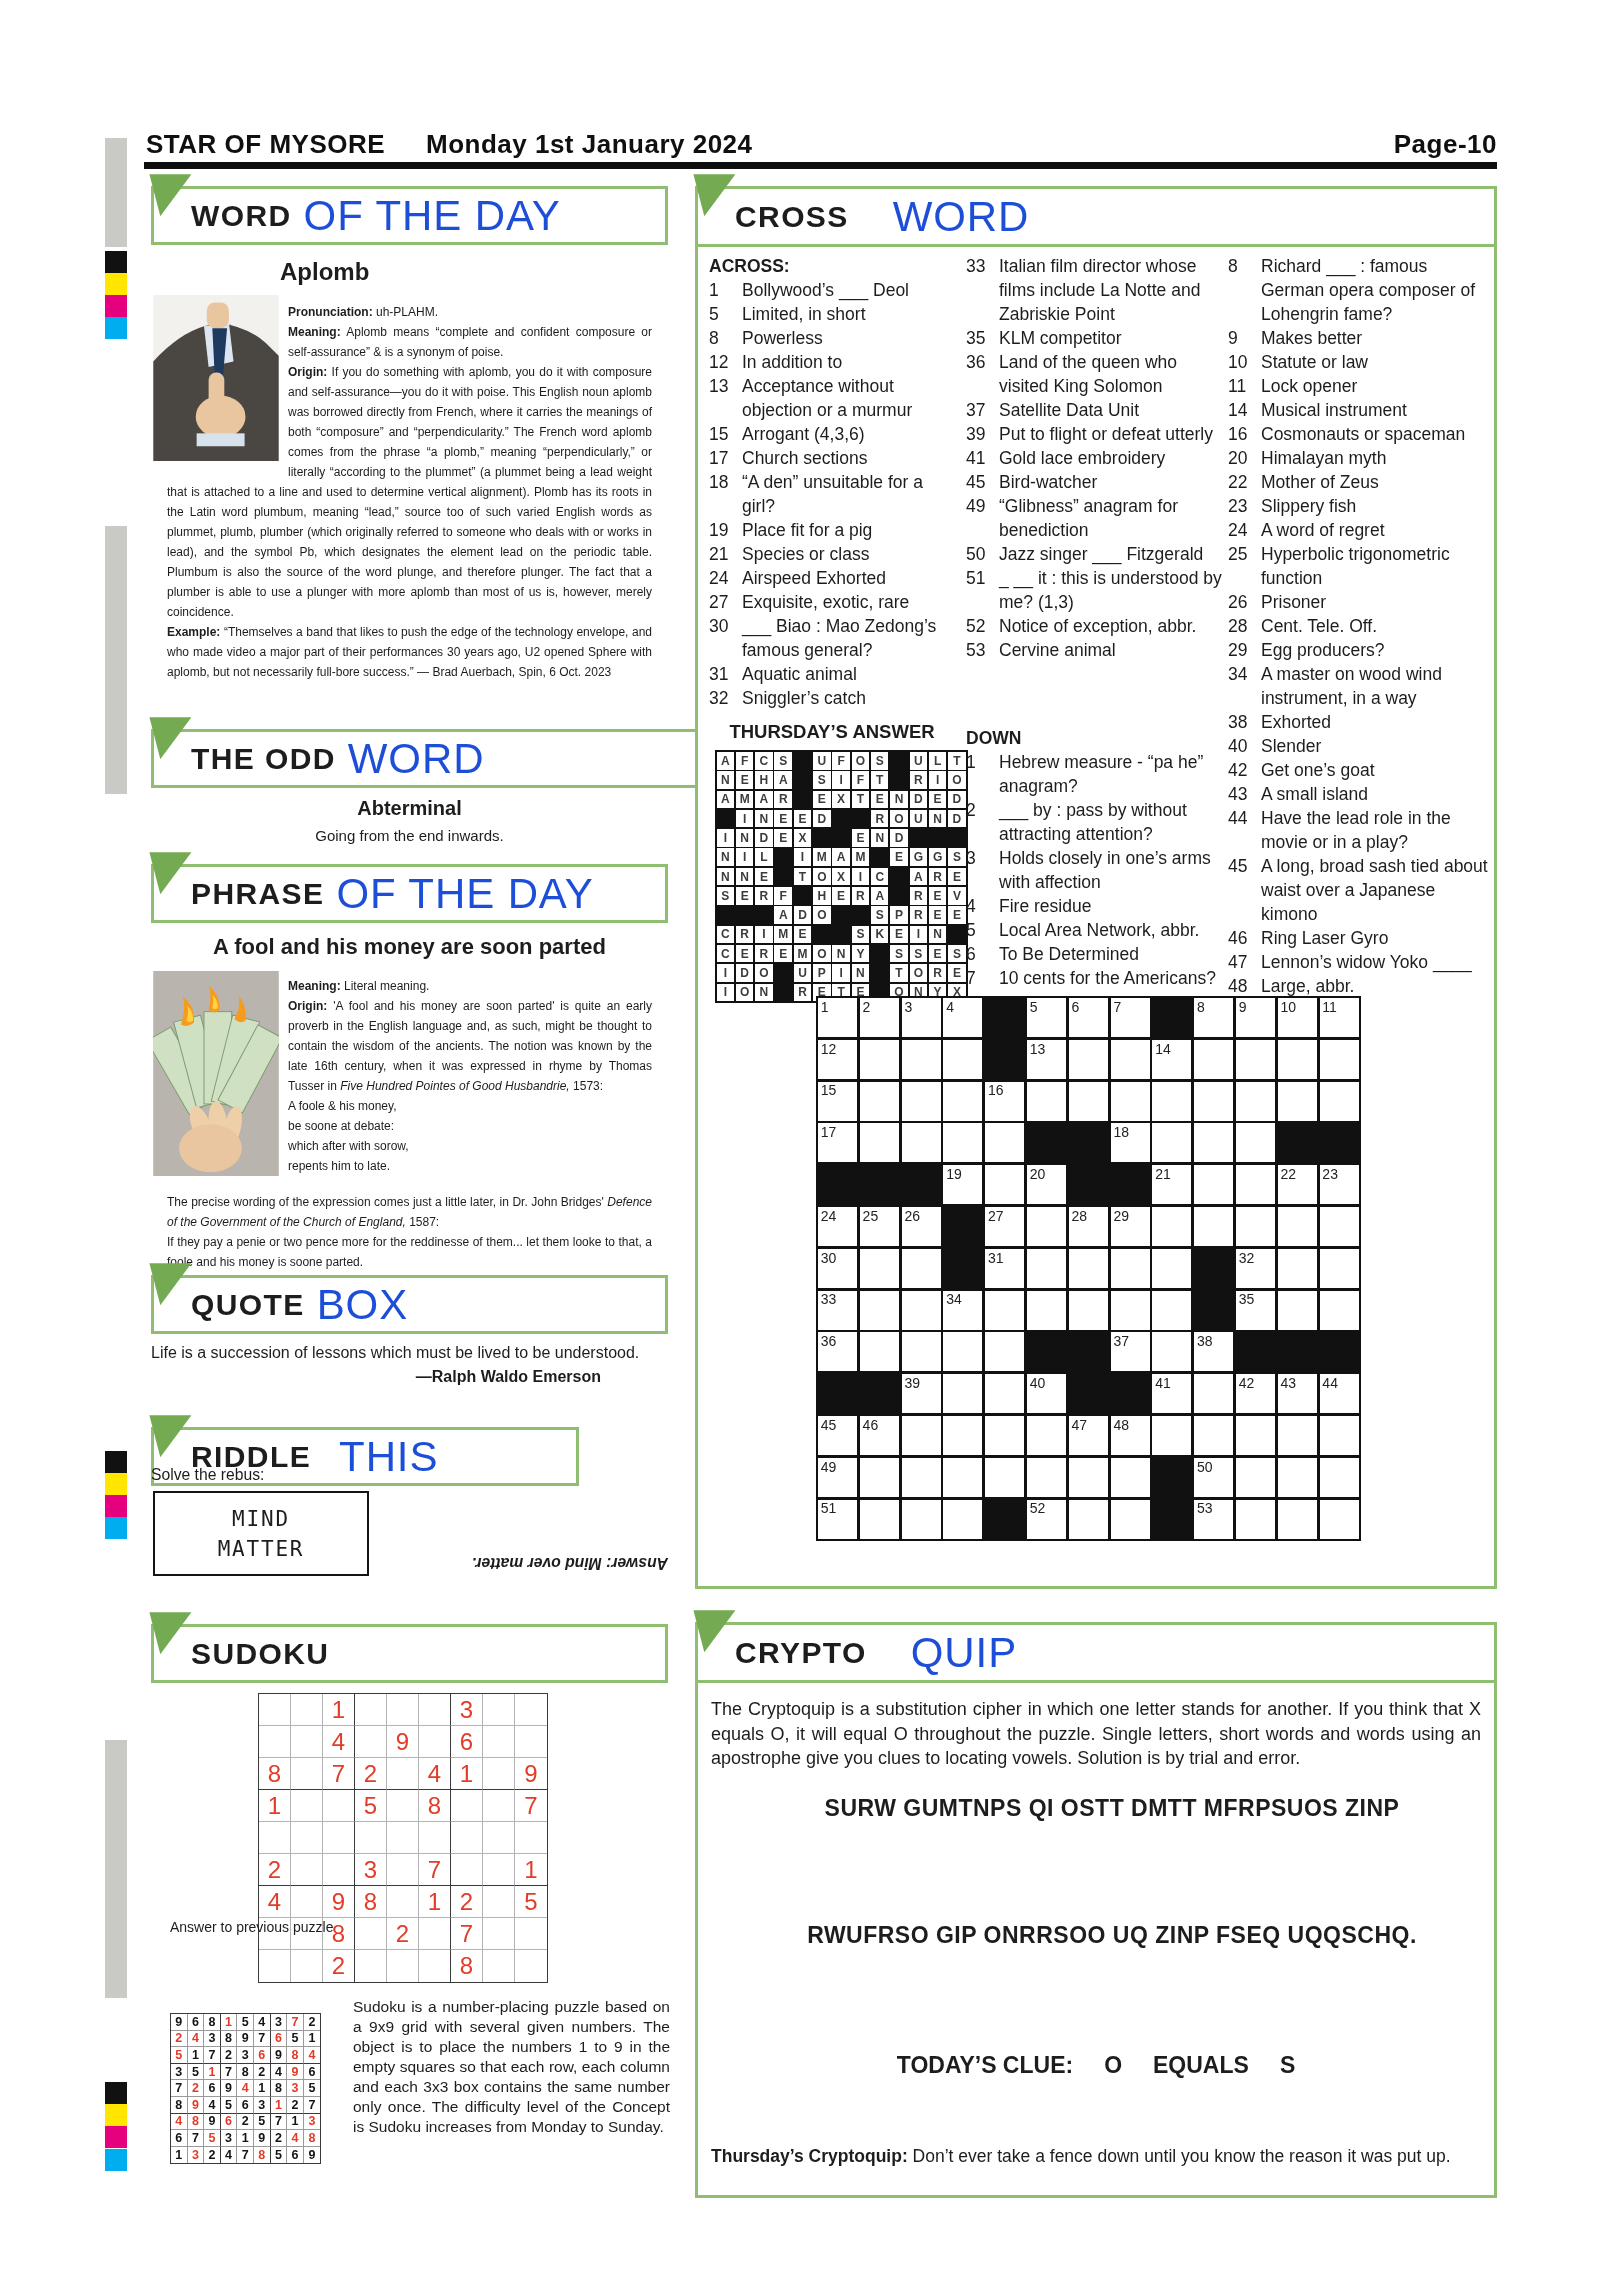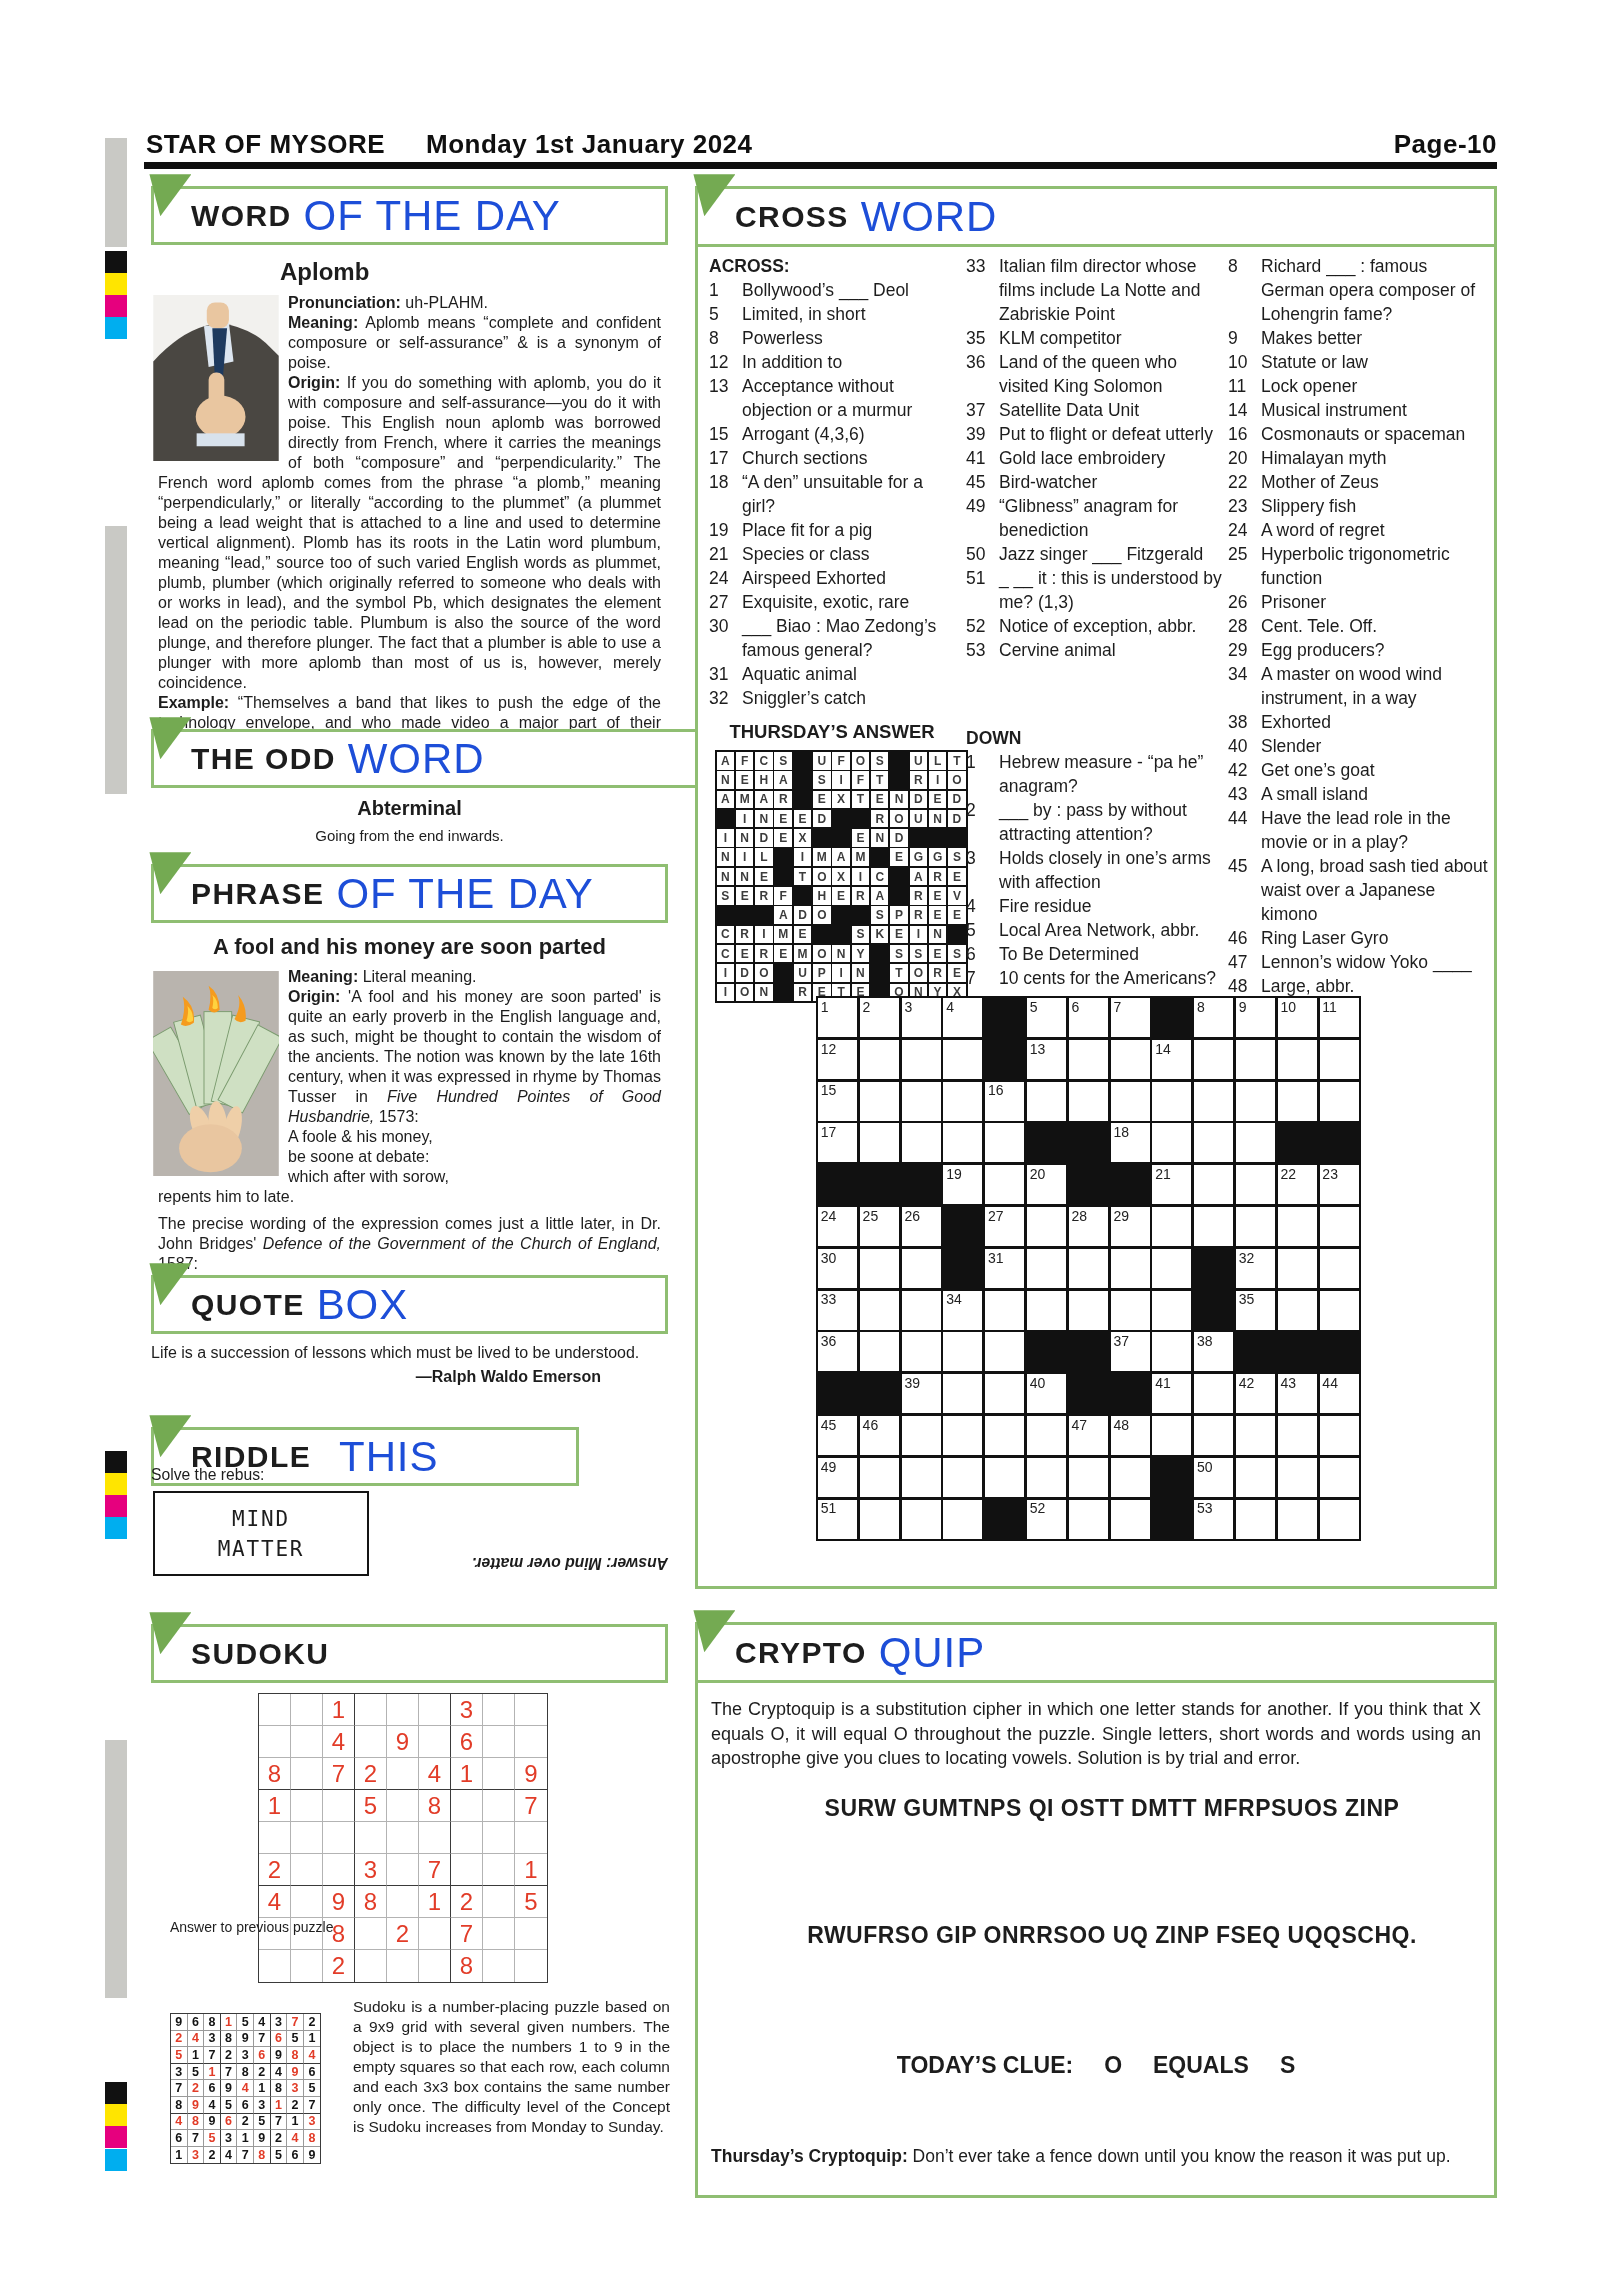--- a/index.html
+++ b/index.html
@@ -18,21 +18,21 @@
   .flag{position:absolute;top:-14.8px;left:-4.6px;width:42px;height:42px;background:#74aa52;
         clip-path:polygon(0 0,100% 0,26% 100%);}
   .head-bold{font-weight:bold;font-size:30px;letter-spacing:1.4px;margin-right:12px;white-space:nowrap;}
   .head-light{font-size:42px;font-weight:400;letter-spacing:0.9px;color:#1d4ed8;white-space:nowrap;}
 
   
   .col-content{position:absolute;left:151px;width:517px;}
   .wd-title{margin:0 0 5.5px 129px;font-size:24px;font-weight:bold;}
   .ph-title{margin:0 0 7.4px 0;text-align:center;font-size:22px;font-weight:bold;}
   .imgph{float:left;margin:3.7px 9.2px 2.8px 1.8px;border:0;}
-  .wd{margin:7px;font-size:16px;line-height:20px;text-align:justify;}
+  .wd{margin:16px;font-size:12px;line-height:20px;text-align:justify;}
   .b{font-weight:bold;}
 
   .center-word{position:absolute;left:151px;width:517px;text-align:center;font-weight:bold;font-size:20px;}
   .center-def{position:absolute;left:151px;width:517px;text-align:center;font-size:15px;}
 
   .quote-text{position:absolute;left:151px;width:517px;font-size:16px;}
   .quote-attr{position:absolute;left:151px;width:450px;text-align:right;font-weight:bold;font-size:16px;}
 
   .riddle-prompt{position:absolute;left:151px;font-size:15.7px;}
   .rebus-box{position:absolute;left:153px;top:1491px;width:216px;height:85px;border:2.8px solid #141414;
@@ -55,21 +55,21 @@
   .sacell{border-right:0.9px solid #9a9a9a;border-bottom:0.9px solid #9a9a9a;display:flex;align-items:center;
         justify-content:center;font-size:12.5px;font-weight:bold;color:#141414;}
   .sacell.red{color:#e23c28;}
   .sacell.br{border-right:1.8px solid #3a3a3a;} .sacell.bb{border-bottom:1.8px solid #3a3a3a;}
   .sudoku-ans > :nth-child(9n){border-right:none;}
   .sudoku-ans > :nth-child(n+73){border-bottom:none;}
   .sud-desc{position:absolute;left:353px;top:1997px;width:317px;font-size:15.5px;line-height:20px;text-align:justify;}
 
   
   .green-box{position:absolute;box-sizing:border-box;border:3.7px solid #8fbe72;background:#fff;}
-  .gb-head{position:relative;height:55px;border-bottom:3.7px solid #8fbe72;display:flex;align-items:center;padding-left:37px;}
+  .gb-head{position:relative;height:55px;border-bottom:3.7px solid #8fbe72;display:flex;align-items:center;padding-left:37px;gap:32px;}
   .gb-body{position:absolute;left:0;top:59px;right:0;bottom:0;}
 
   .clue-col{position:absolute;font-size:17.5px;line-height:24px;}
   .clue-label{font-weight:bold;}
   .clue{display:flex;}
   .cn{flex:0 0 33px;}
   .ct{flex:1;}
 
   .ta-label{position:absolute;left:0;top:473px;width:268px;text-align:center;font-weight:bold;font-size:18.5px;}
   .agrid{position:absolute;left:16.6px;top:502px;display:grid;grid-template-columns:repeat(13,17.5px);

